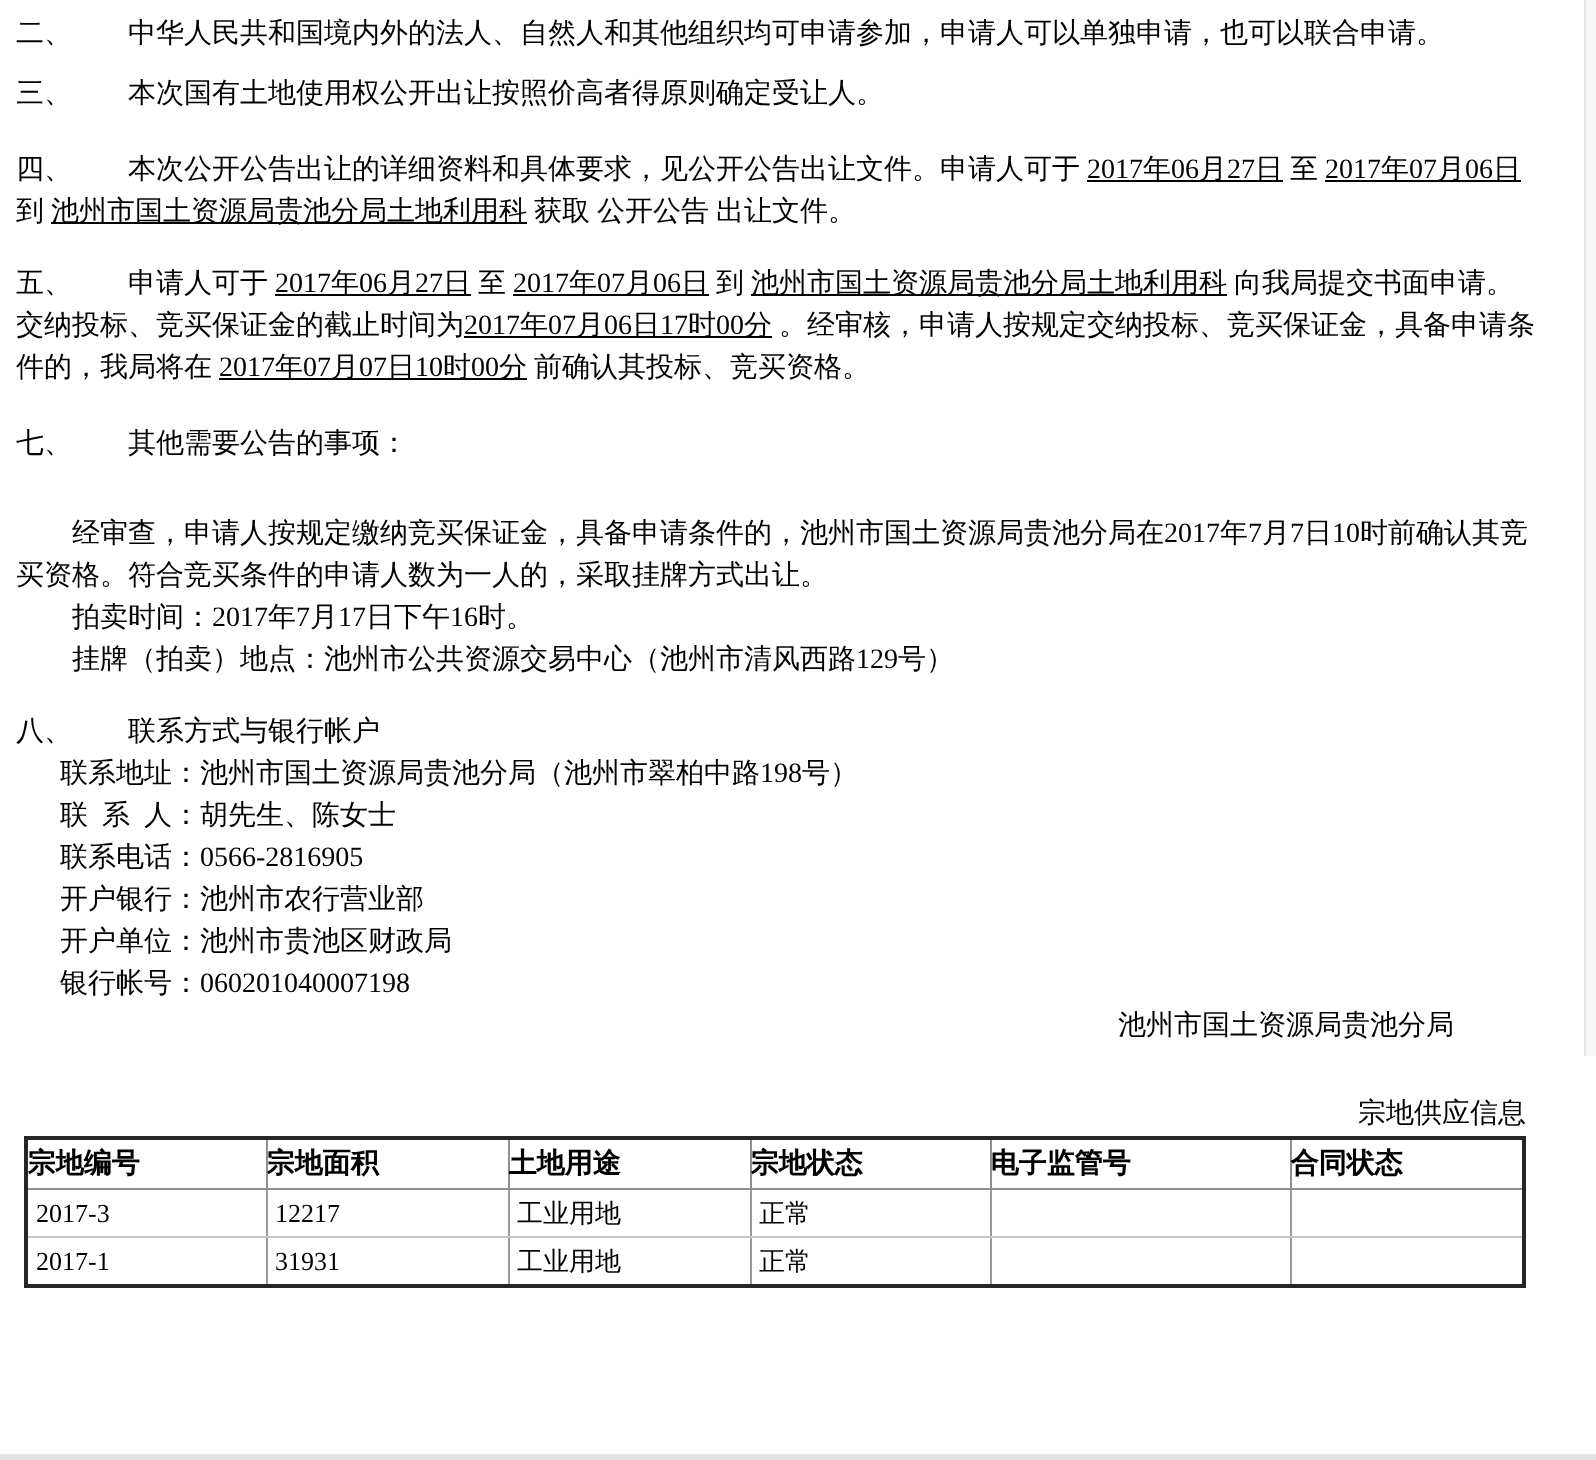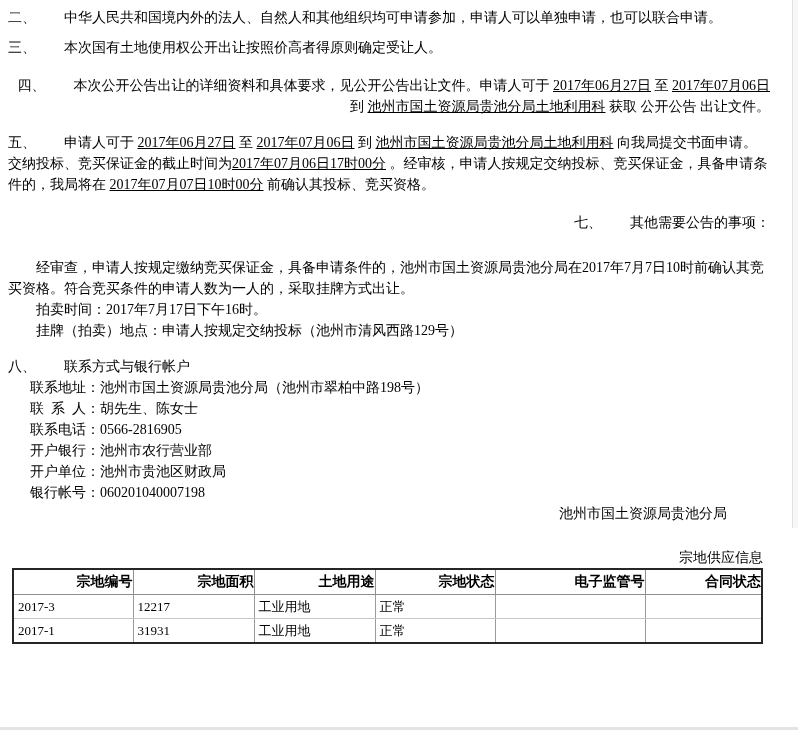--- a/index.html
+++ b/index.html
@@ -8,41 +8,41 @@
     background:#ffffff;color:#000000;
     font-family:"Liberation Serif","DejaVu Serif",serif;
   }
   .doc{padding:7px 28px 0 8px;}
   .doc p{
     margin:0;font-size:14px;line-height:21px;
     white-space:pre-wrap;word-break:break-all;
   }
   .gap-sm{margin-top:9px!important;}
   .gap-md{margin-top:15px!important;}
-  .gap-lg{margin-top:17px!important;text-align:right;}
+  .gap-lg{margin-top:17px!important;}
   .gap-xl{margin-top:24px!important;}
   .indent-first{text-indent:28px;}
   .sub{margin-left:28px!important;}
   .contact{margin-left:22px!important;}
   .u{text-decoration:underline;}
   .signature{
     margin:9px 0 0 0;font-size:14px;line-height:21px;
     text-align:right;padding-right:43px;
   }
   .tbl-title{
     margin:24px 0 0 4px;width:751px;text-align:right;
     font-size:14px;line-height:20px;
   }
   table.supply{
     margin:0 0 0 4px;width:751px;table-layout:fixed;
     border-collapse:collapse;border:2px solid #262626;
   }
   table.supply th{
     font-family:"Liberation Sans","DejaVu Sans",sans-serif;
-    font-weight:bold;font-size:14px;text-align:right;
+    font-weight:bold;font-size:14px;text-align:left;
     height:20px;padding:2px 0;
     border:1px solid #8f8f8f;
   }
   table.supply td{
     font-size:13px;text-align:left;height:21px;padding:1px 4px;
     border-left:1px solid #9a9a9a;border-right:1px solid #9a9a9a;
     border-top:1px solid #c6c6c6;border-bottom:1px solid #c6c6c6;
     overflow:hidden;
   }
   .right-edge{
@@ -59,21 +59,21 @@
 
 <div class="doc">
   <div>
       <p class="sec"><span>二、　　中华人民共和国境内外的法人、自然人和其他组织均可申请参加，申请人可以单独申请，也可以联合申请。</span></p>
       <p class="sec gap-sm"><span>三、　　本次国有土地使用权公开出让按照价高者得原则确定受让人。</span></p>
       <p class="sec gap-lg"><span>四、　　本次公开公告出让的详细资料和具体要求，见公开公告出让文件。申请人可于 </span><span class="u">2017年06月27日</span><span> 至 </span><span class="u">2017年07月06日</span><span> 到 </span><span class="u">池州市国土资源局贵池分局土地利用科</span><span> 获取 公开公告 出让文件。</span></p>
       <p class="sec gap-md"><span>五、　　申请人可于 </span><span class="u">2017年06月27日</span><span> 至 </span><span class="u">2017年07月06日</span><span> 到 </span><span class="u">池州市国土资源局贵池分局土地利用科</span><span> 向我局提交书面申请。交纳投标、竞买保证金的截止时间为</span><span class="u">2017年07月06日17时00分</span><span> 。经审核，申请人按规定交纳投标、竞买保证金，具备申请条件的，我局将在 </span><span class="u">2017年07月07日10时00分</span><span> 前确认其投标、竞买资格。</span></p>
       <p class="sec gap-lg"><span>七、　　其他需要公告的事项：</span></p>
       <p class="indent-first gap-xl"><span>经审查，申请人按规定缴纳竞买保证金，具备申请条件的，池州市国土资源局贵池分局在2017年7月7日10时前确认其竞买资格。符合竞买条件的申请人数为一人的，采取挂牌方式出让。</span></p>
       <p class="sub"><span>拍卖时间：2017年7月17日下午16时。</span></p>
-      <p class="sub"><span>挂牌（拍卖）地点：申请人按规定交纳投标（池州市清风西路129号）</span></p>
+      <p class="sub"><span>挂牌（拍卖）地点：池州市公共资源交易中心（池州市清风西路129号）</span></p>
       <p class="sec gap-md"><span>八、　　联系方式与银行帐户</span></p>
       <p class="contact"><span>联系地址：池州市国土资源局贵池分局（池州市翠柏中路198号）</span></p>
       <p class="contact"><span>联  系  人：胡先生、陈女士</span></p>
       <p class="contact"><span>联系电话：0566-2816905</span></p>
       <p class="contact"><span>开户银行：池州市农行营业部</span></p>
       <p class="contact"><span>开户单位：池州市贵池区财政局</span></p>
       <p class="contact"><span>银行帐号：060201040007198</span></p>
     </div>
 
   <p class="signature">池州市国土资源局贵池分局</p>

